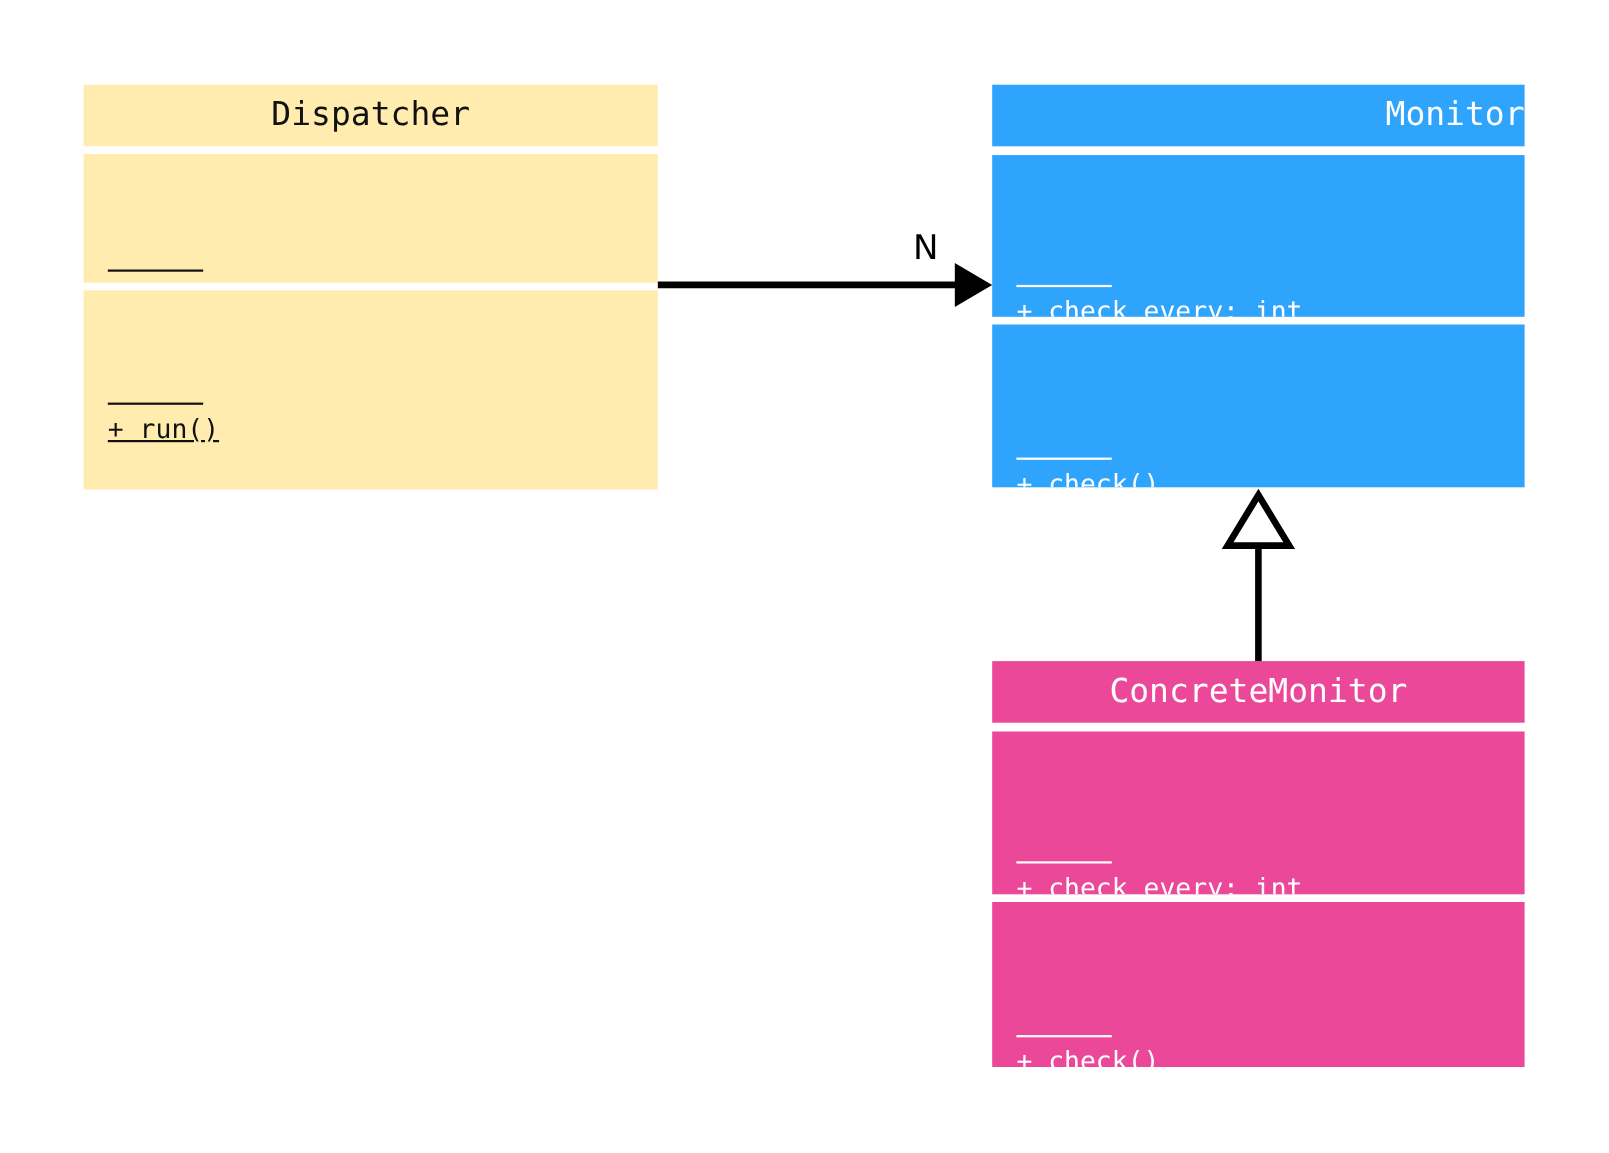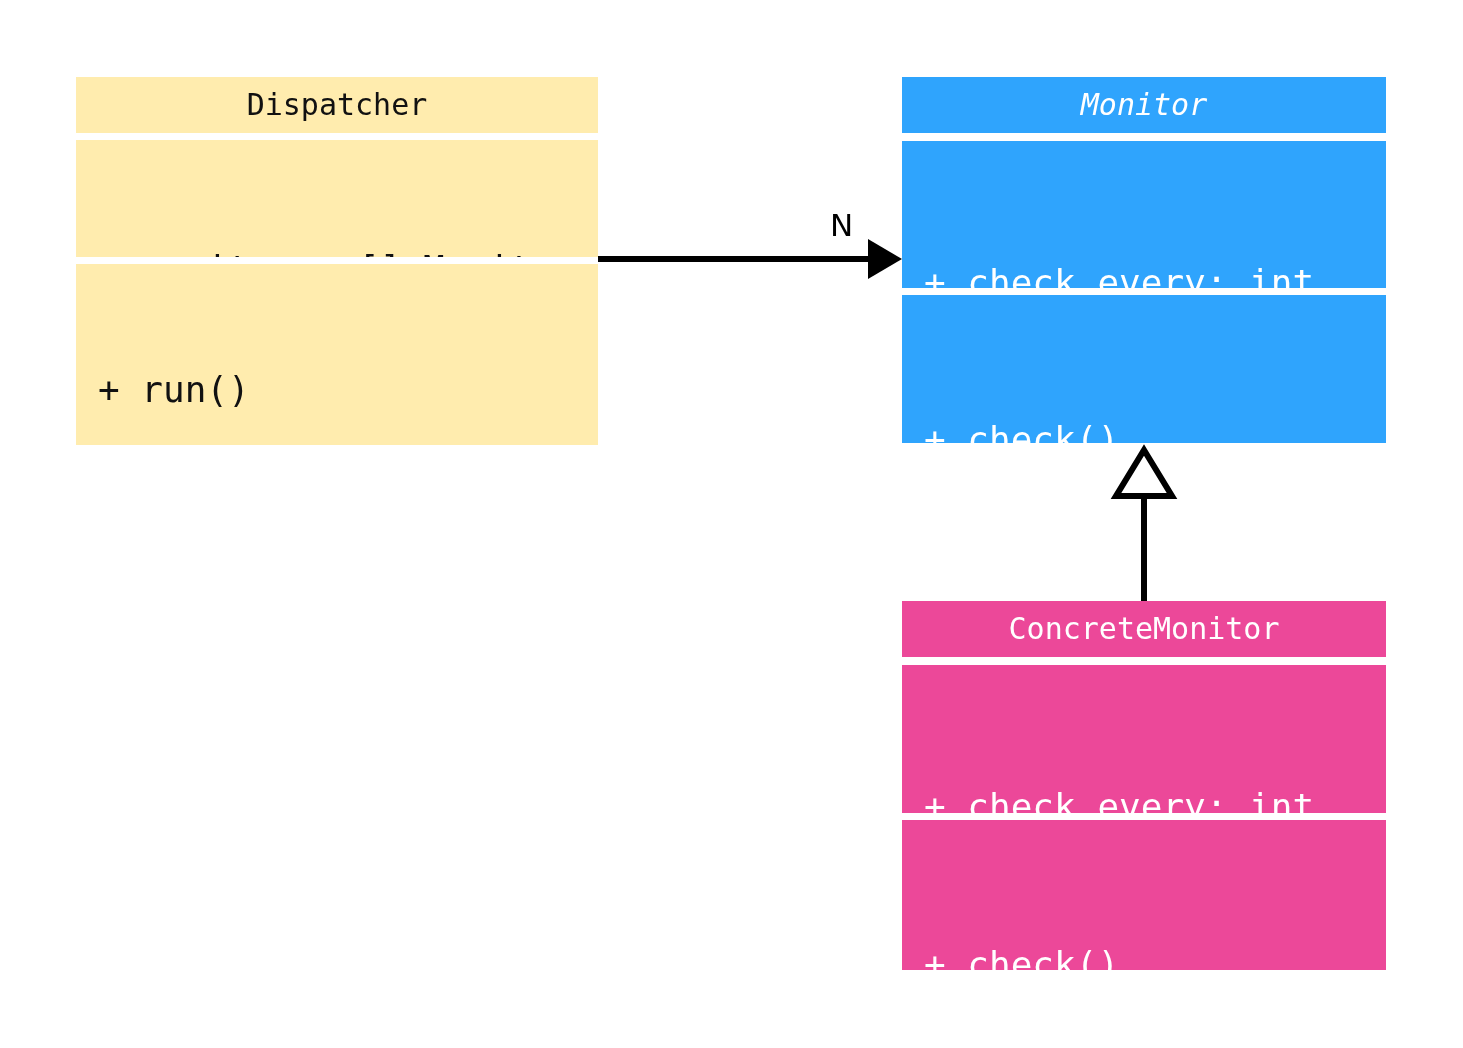--- a/index.html
+++ b/index.html
@@ -41,28 +41,29 @@
   .uml-title {
     text-align: center;
     font-size: 30px;
     line-height: 56px;
     height: 56px;
     letter-spacing: 0px;
     white-space: pre;
   }
 
   .uml-title.abstract {
-    font-style: italic;
+    text-align: right;
   }
 
   .uml-body {
-    font-size: 36px;
+    font-size: 24px;
     line-height: 34px;
     white-space: pre;
     padding-left: 22px;
+    text-decoration: underline;
   }
 
   .uml-body .row {
     white-space: pre;
   }
 
   
   #dispatcher-class {
     left: 76px;
     top: 77px;

